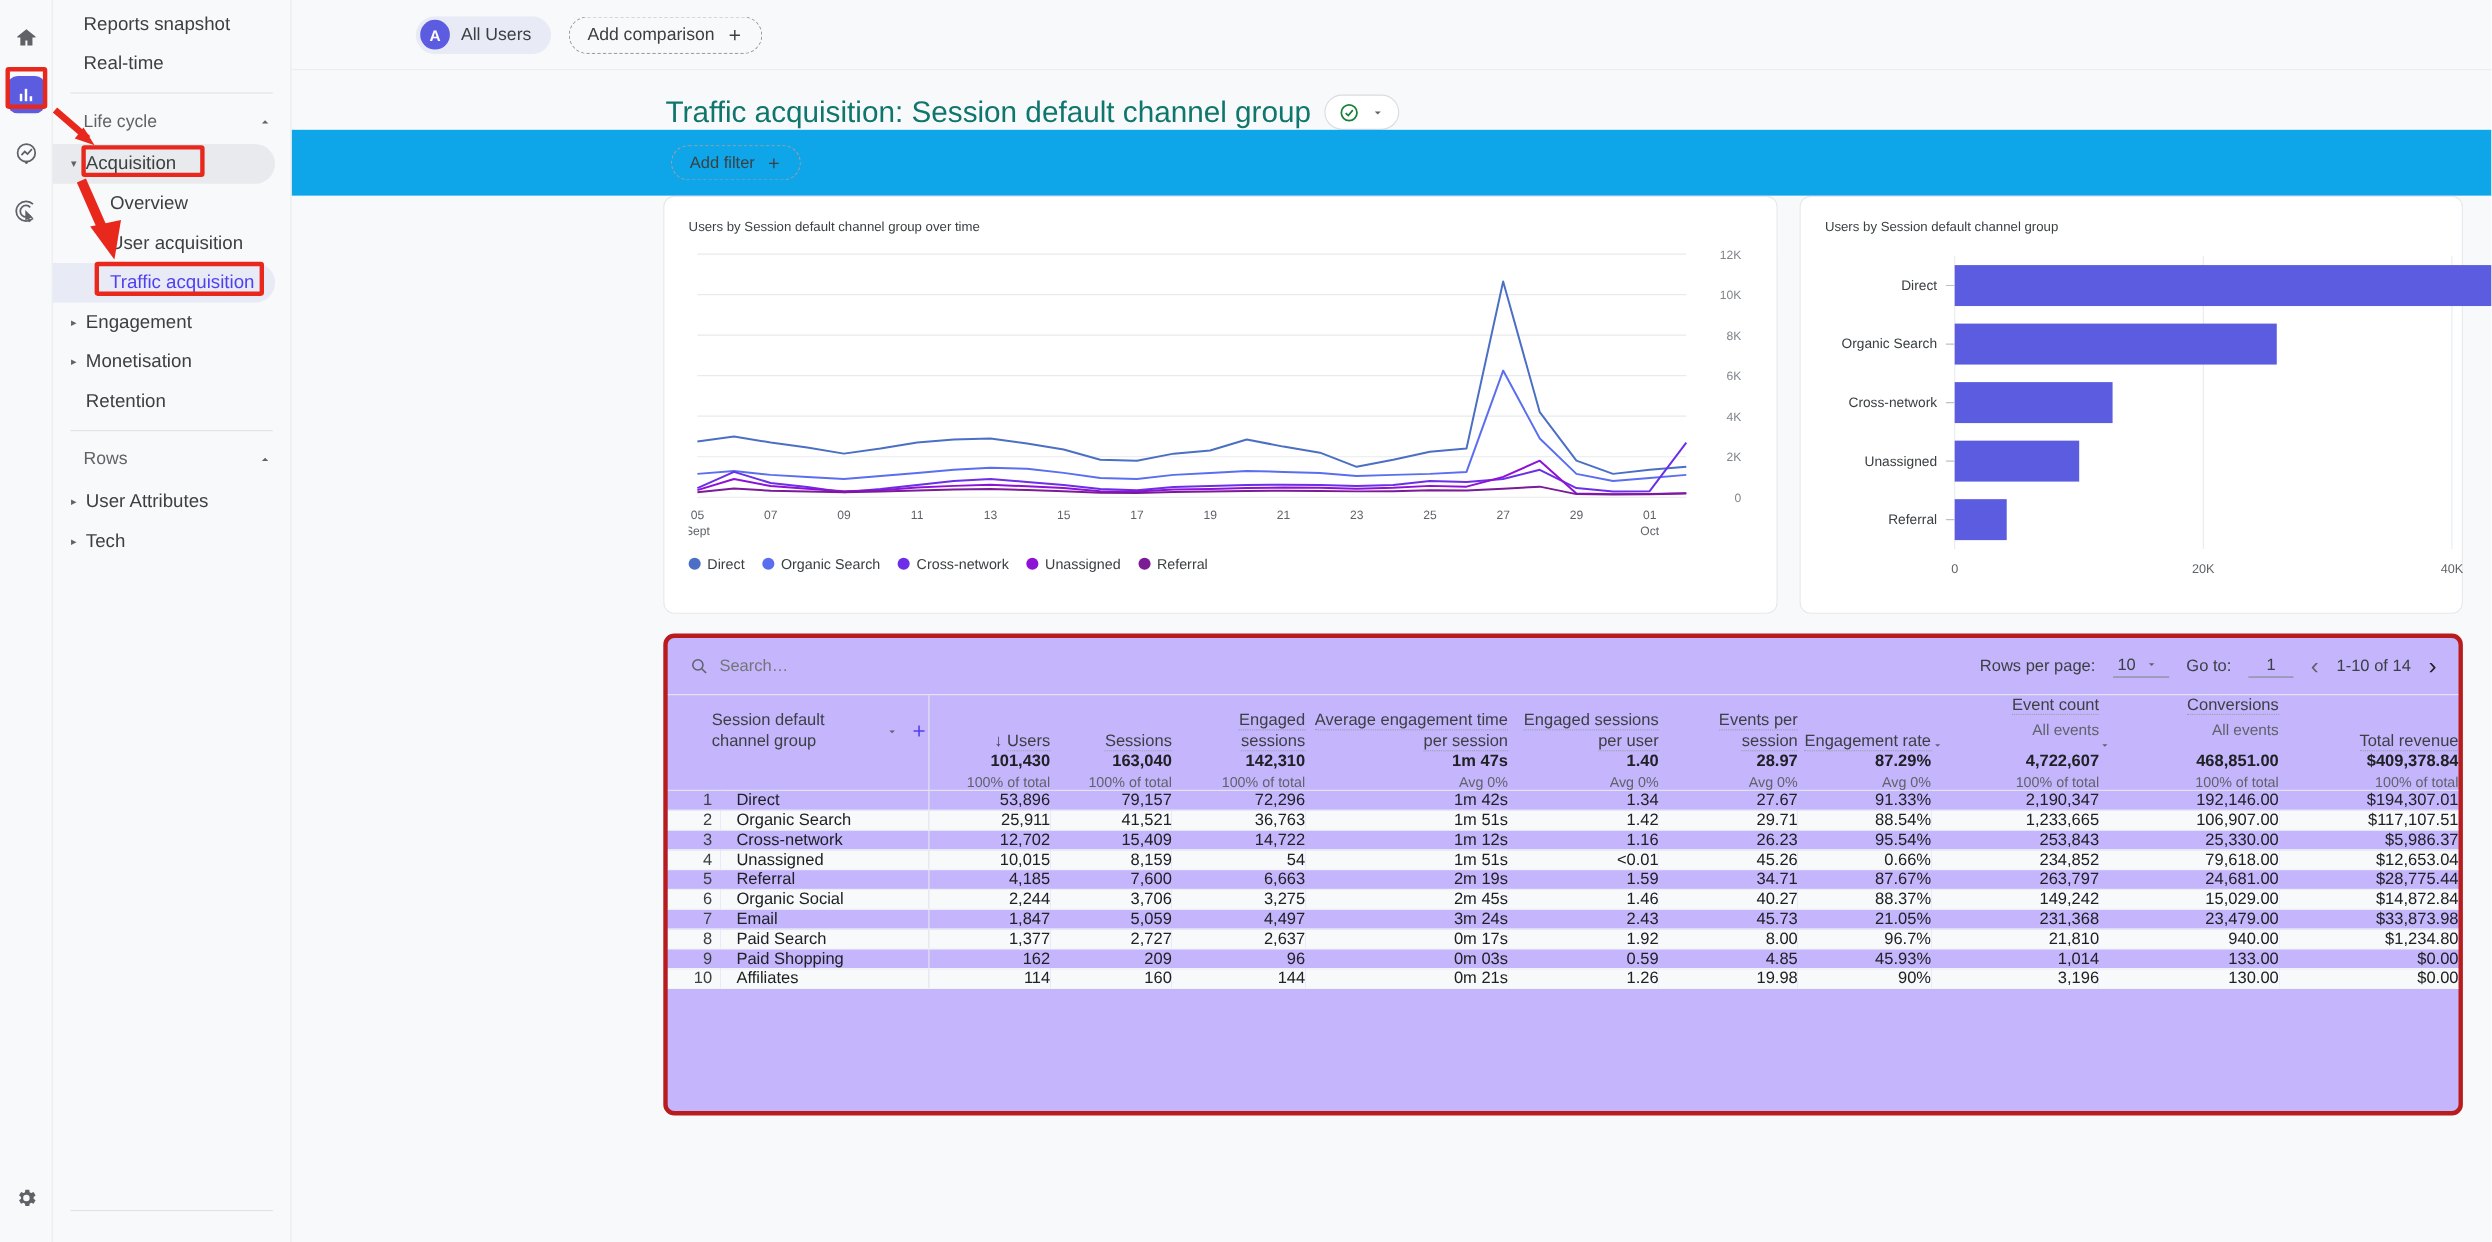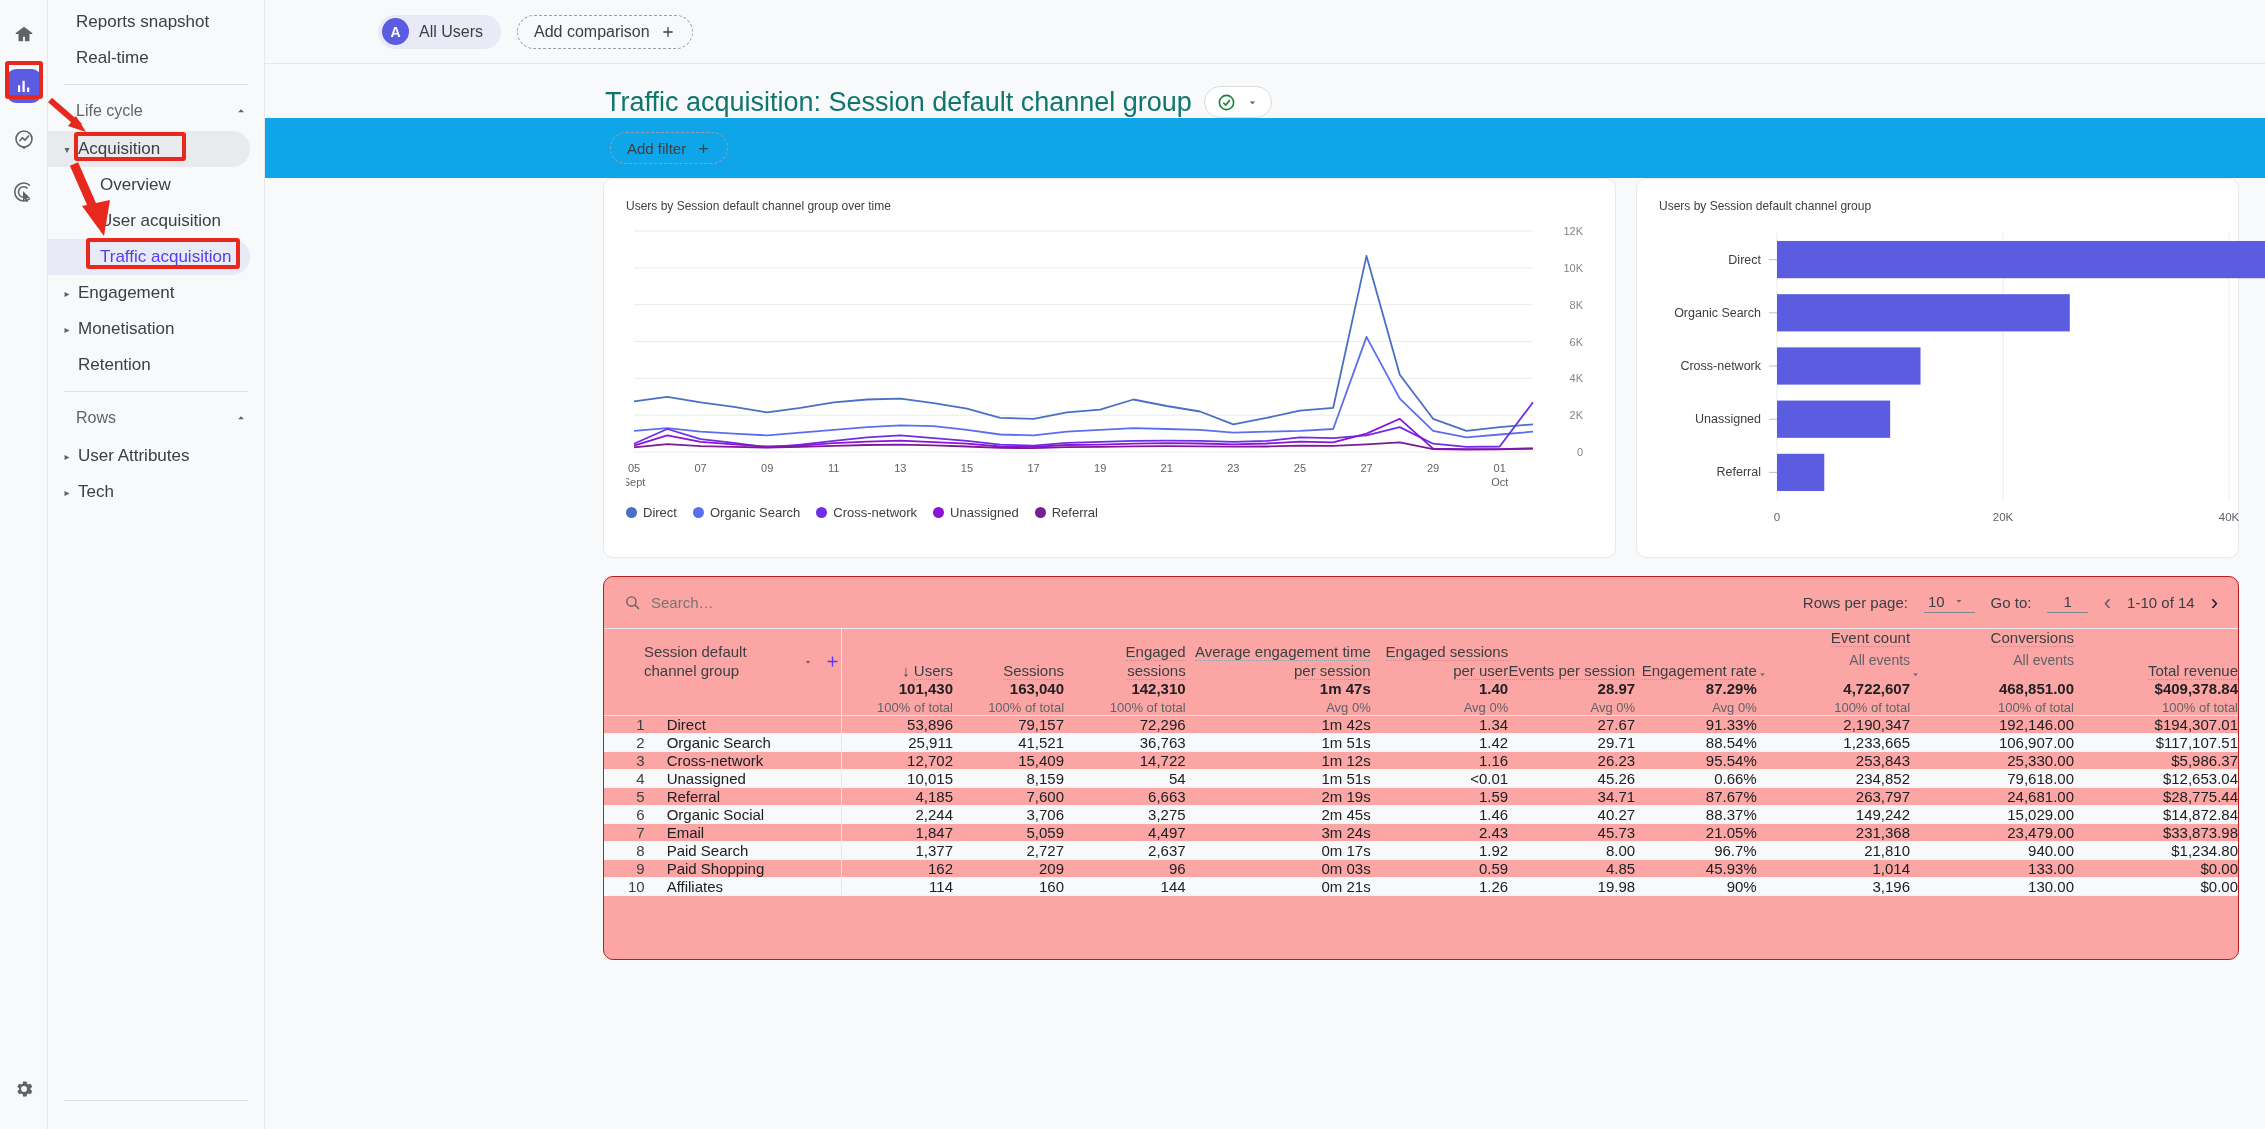--- a/index.html
+++ b/index.html
@@ -144,23 +144,23 @@
   .card-title { font-size: 12px; color: #3c4043; margin-bottom: 10px; }
 
   
   .lc-wrap { position: relative; height: 278px; }
   .lc-legend { display: flex; gap: 16px; align-items: center; margin-top: 4px; font-size: 13px; color: #3c4043; }
   .lg-item { display: inline-flex; align-items: center; gap: 6px; }
   .lg-dot { width: 11px; height: 11px; border-radius: 50%; display: inline-block; }
 
   
   .tablecard {
-    background: #fca5a5; border: 1px solid #b91c1c; border-radius: 10px;
+    background: #c4b5fd; border: 4px solid #b91c1c; border-radius: 10px;
     margin-top: 18px; padding: 0;
-    height: 384px; overflow: hidden;
+    height: 438px; overflow: hidden;
   }
   .tbl-toolbar {
     height: 52px; display: flex; align-items: center;
     padding: 0 20px; justify-content: space-between;
     border-bottom: 1px solid #e6e8eb;
   }
   .search-box { display: flex; align-items: center; gap: 10px; color: #5f6368; font-size: 15px; }
   .search-inp {
     border: none; outline: none; font-size: 15px; color: #5f6368;
     font-family: "Liberation Sans", sans-serif; background: transparent; width: 220px;

